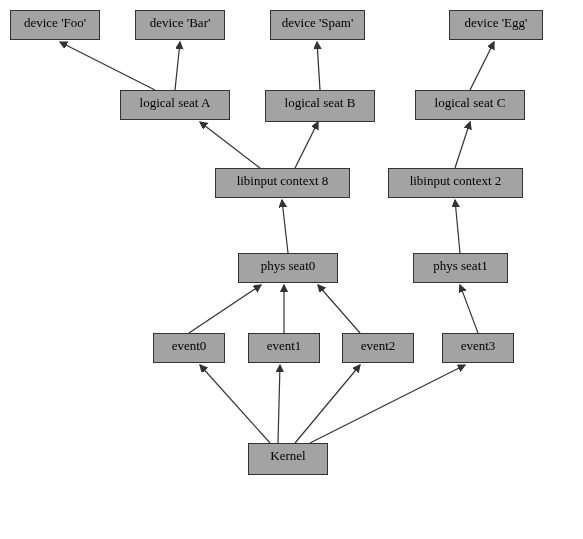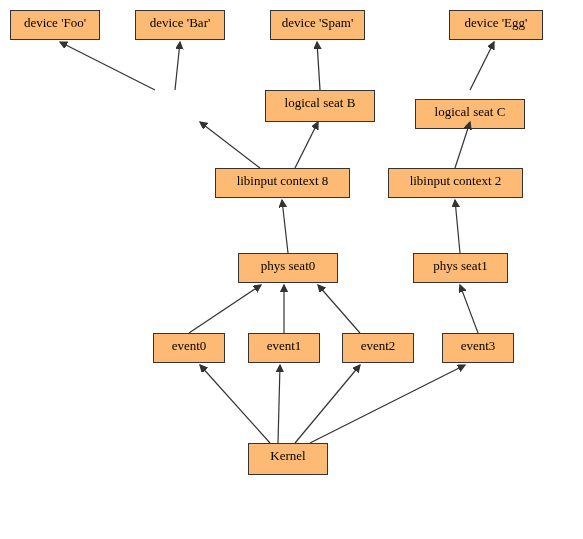--- a/index.html
+++ b/index.html
@@ -13,21 +13,21 @@
       overflow: hidden;
     }
     .diagram-container {
       position: relative;
       width: 583px;
       height: 539px;
     }
     .node {
       position: absolute;
       border: 1px solid #333;
-      background: #fdba74;
+      background: #a3a3a3;
       padding: 4px 8px;
       text-align: center;
       white-space: nowrap;
     }
     svg.arrows {
       position: absolute;
       top: 0; left: 0;
       width: 583px;
       height: 539px;
       pointer-events: none;
@@ -46,22 +46,23 @@
 </head>
 <body>
 
 <div class="diagram-container">
 
   <div class="node" style="left:10px;top:10px;width:90px;height:30px;">device 'Foo'</div>
   <div class="node" style="left:135px;top:10px;width:90px;height:30px;">device 'Bar'</div>
   <div class="node" style="left:270px;top:10px;width:95px;height:30px;">device 'Spam'</div>
   <div class="node" style="left:449px;top:10px;width:94px;height:30px;">device 'Egg'</div>
 
+  <div class="node" style="left:120px;top:90px;width:110px;height:30px;">logical seat A</div>
   <div class="node" style="left:265px;top:90px;width:110px;height:32px;">logical seat B</div>
-  <div class="node" style="left:415px;top:90px;width:110px;height:30px;margin-top:9px;">logical seat C</div>
+  <div class="node" style="left:415px;top:90px;width:110px;height:30px;">logical seat C</div>
 
   <div class="node" style="left:215px;top:168px;width:135px;height:30px;">libinput context 8</div>
   <div class="node" style="left:388px;top:168px;width:135px;height:30px;">libinput context 2</div>
 
   <div class="node" style="left:238px;top:253px;width:100px;height:30px;text-align:center;">phys seat0</div>
   <div class="node" style="left:413px;top:253px;width:95px;height:30px;">phys seat1</div>
 
   <div class="node" style="left:153px;top:333px;width:72px;height:30px;">event0</div>
   <div class="node" style="left:248px;top:333px;width:72px;height:30px;">event1</div>
   <div class="node" style="left:342px;top:333px;width:72px;height:30px;">event2</div>

